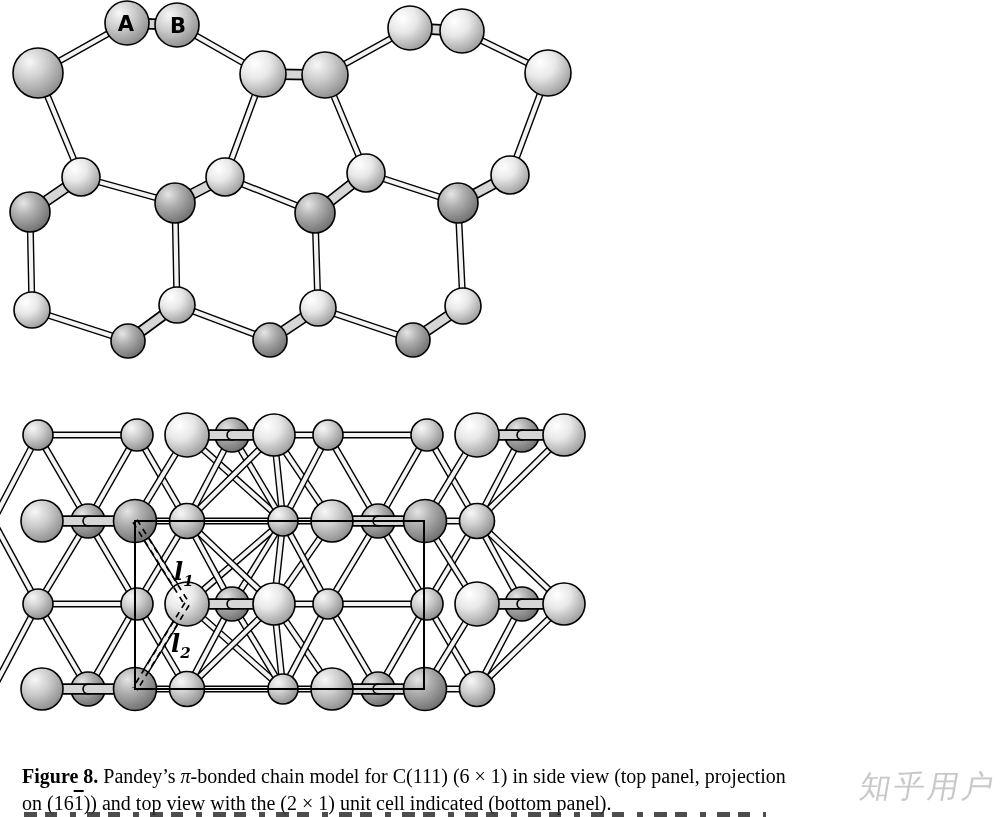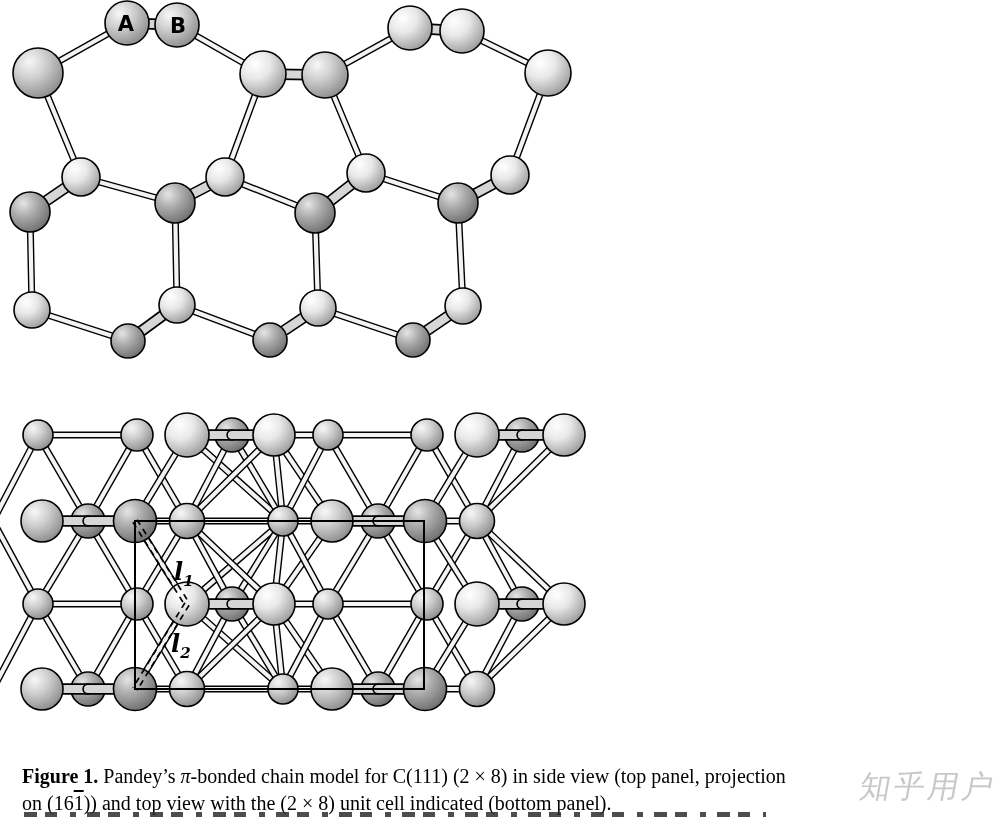--- a/index.html
+++ b/index.html
@@ -337,19 +337,19 @@
       <line x1="137.03381811791675" y1="519.7258006972088" x2="189.03381811791675" y2="602.7258006972088" stroke="#000" stroke-width="1.7" stroke-dasharray="6 5"></line>
       <line x1="132.96618188208325" y1="522.2741993027912" x2="184.96618188208325" y2="605.2741993027912" stroke="#000" stroke-width="1.7" stroke-dasharray="6 5"></line>
       <line x1="189.04728079324488" y1="605.252454132338" x2="137.04728079324488" y2="690.252454132338" stroke="#000" stroke-width="1.7" stroke-dasharray="6 5"></line>
       <line x1="184.95271920675512" y1="602.747545867662" x2="132.95271920675512" y2="687.747545867662" stroke="#000" stroke-width="1.7" stroke-dasharray="6 5"></line>
       <text x="174" y="580" font-family="&quot;DejaVu Serif&quot;, serif" font-style="italic" font-weight="bold" font-size="24" fill="#000">l<tspan dy="6" font-size="15">1</tspan></text>
       <text x="171" y="652" font-family="&quot;DejaVu Serif&quot;, serif" font-style="italic" font-weight="bold" font-size="24" fill="#000">l<tspan dy="6" font-size="15">2</tspan></text>
     </g>
   </svg>
 
 <div id="figure-caption">
-    <div><b>Figure 1.</b><span>  Pandey’s </span><i>π</i><span>-bonded chain model for C(111) (2 × 8) in side view (top panel, projection</span></div>
-    <div><span>on (16</span><span class="bar">1</span><span>)) and top view with the (2 × 8) unit cell indicated (bottom panel).</span></div>
+    <div><b>Figure 8.</b><span>  Pandey’s </span><i>π</i><span>-bonded chain model for C(111) (6 × 1) in side view (top panel, projection</span></div>
+    <div><span>on (16</span><span class="bar">1</span><span>)) and top view with the (2 × 1) unit cell indicated (bottom panel).</span></div>
   </div>
 
 <div id="watermark">知乎用户</div>
 
 <div id="cropped-next-line"></div>
 
 </body></html>

